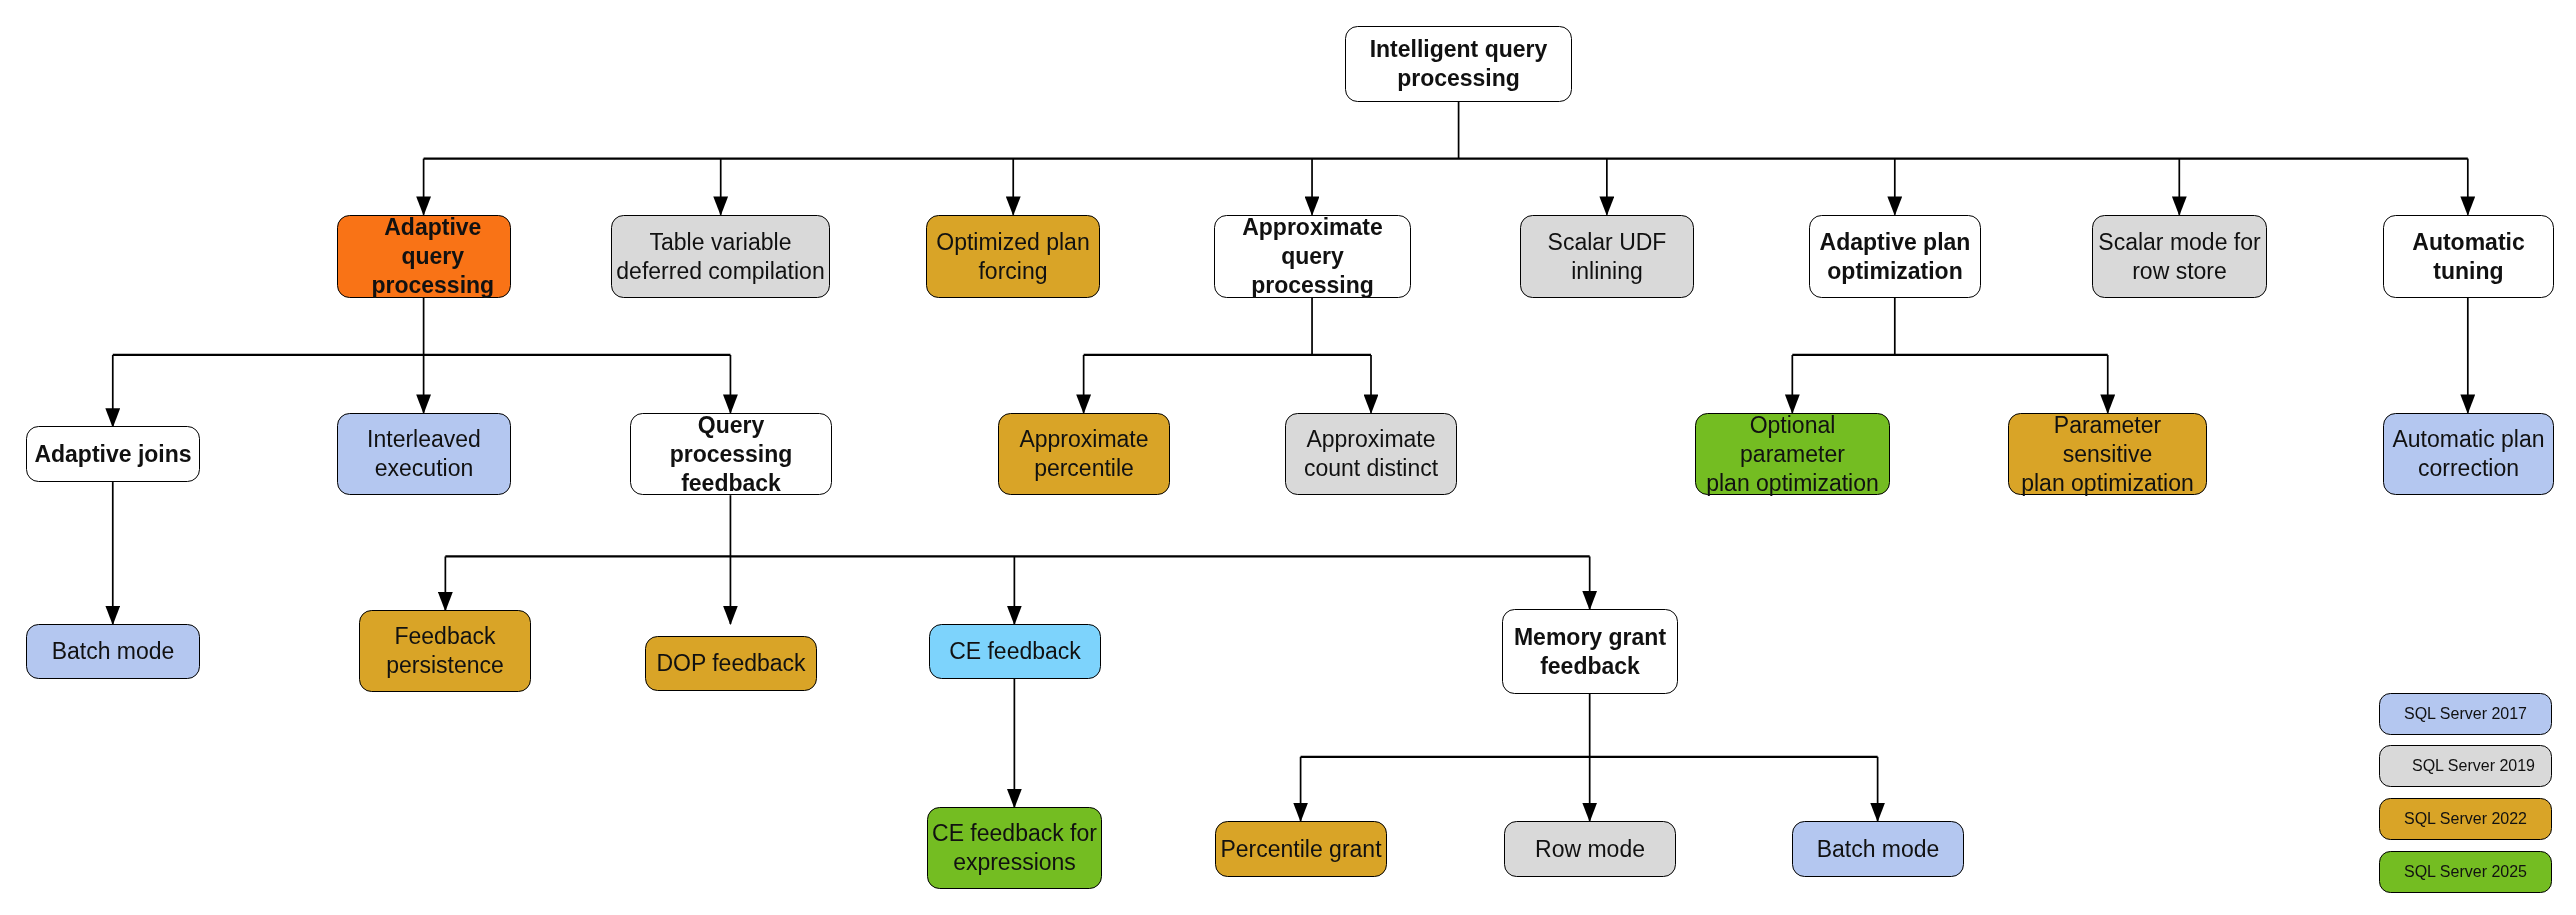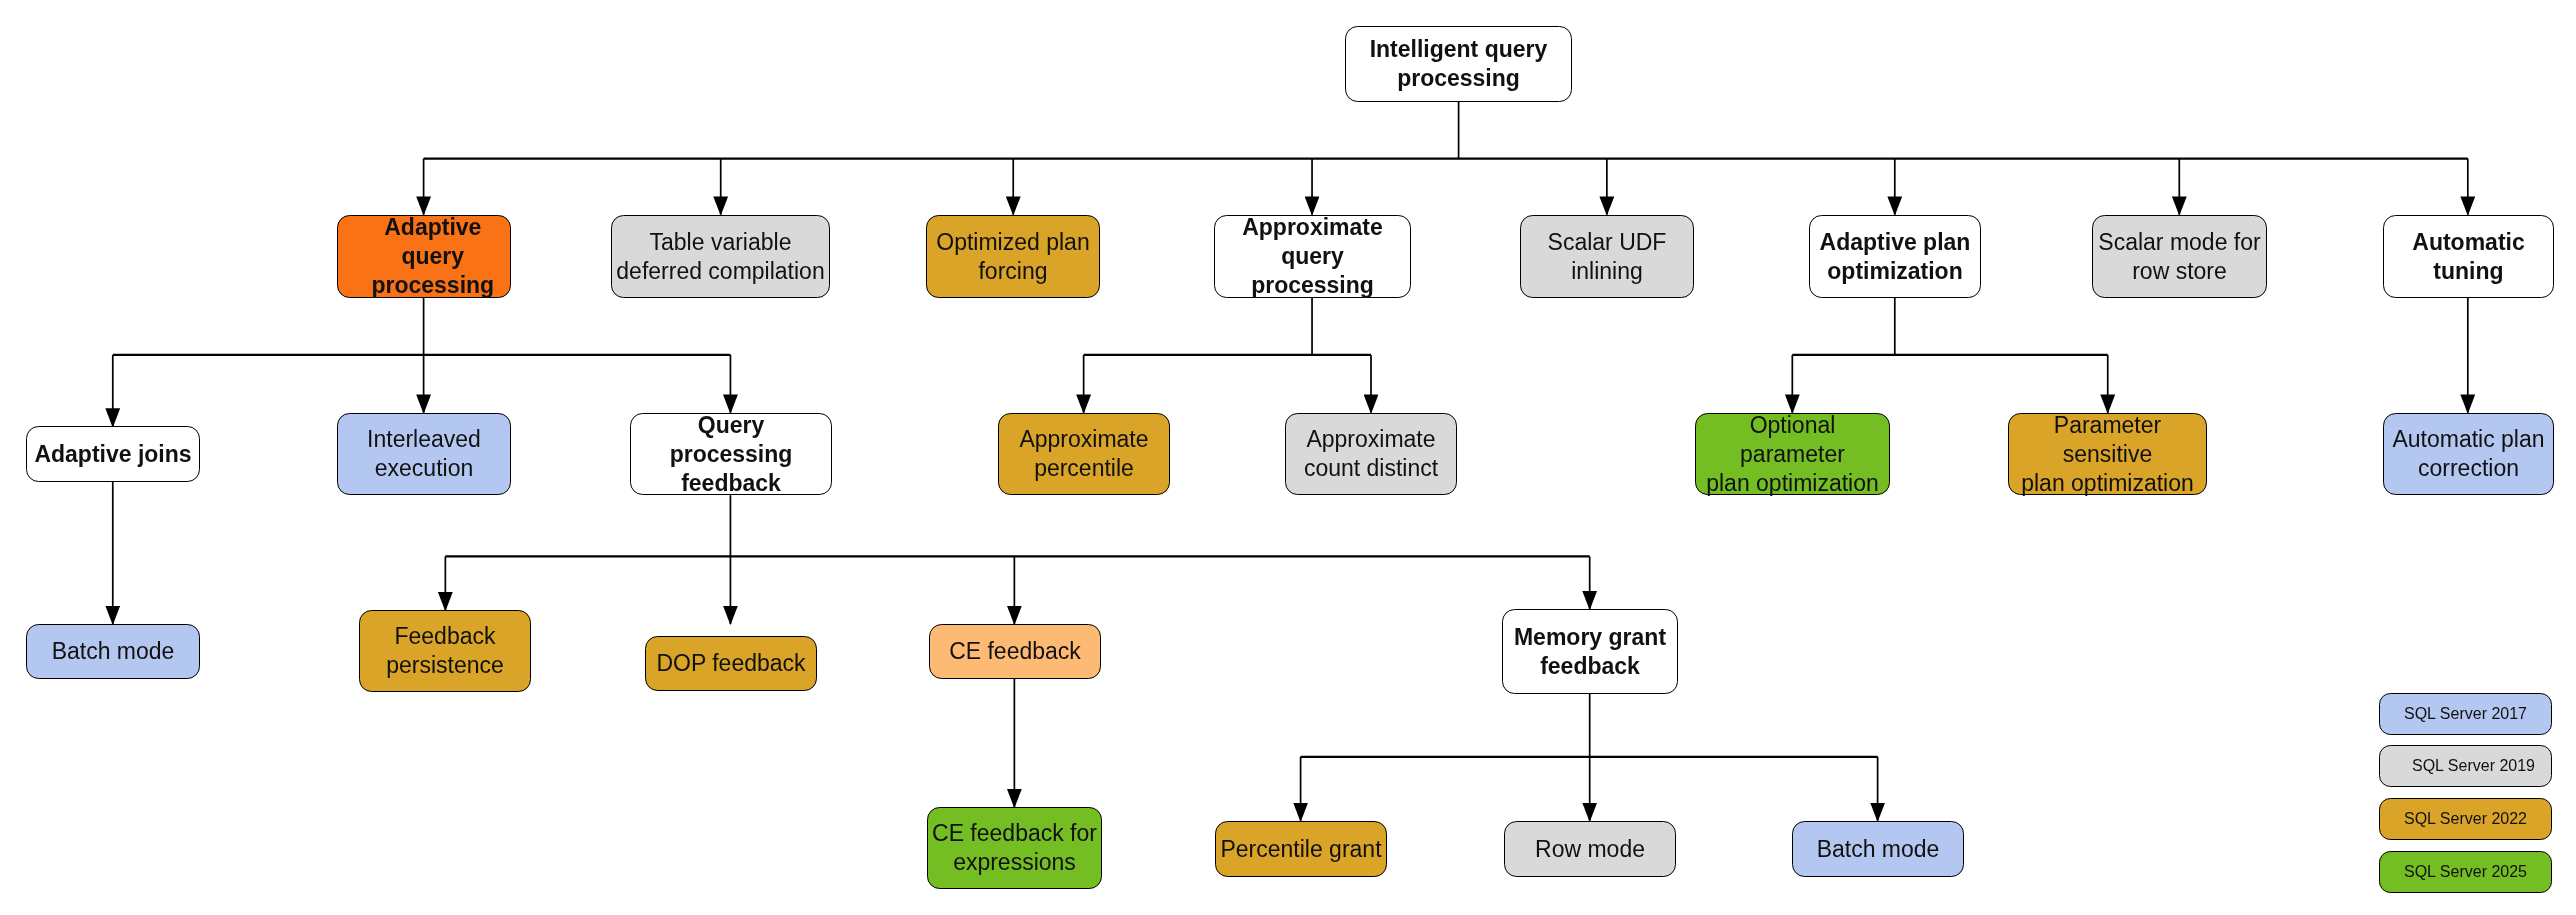--- a/index.html
+++ b/index.html
@@ -109,21 +109,21 @@
 plan optimization</div>
   <div class="node" style="left: 2008px; top: 413px; width: 199px; height: 82px; background: rgb(217, 164, 39);">Parameter sensitive
 plan optimization</div>
   <div class="node" style="left: 2383px; top: 413px; width: 171px; height: 82px; background: rgb(180, 199, 240);">Automatic plan
 correction</div>
 
   <div class="node" style="left: 26px; top: 624px; width: 174px; height: 55px; background: rgb(180, 199, 240);">Batch mode</div>
   <div class="node" style="left: 359px; top: 610px; width: 172px; height: 82px; background: rgb(217, 164, 39);">Feedback
 persistence</div>
   <div class="node" style="left: 645px; top: 624px; width: 172px; height: 55px; background: rgb(217, 164, 39); margin-top: 12px;">DOP feedback</div>
-  <div class="node" style="left: 929px; top: 624px; width: 172px; height: 55px; background: #fdba74;">CE feedback</div>
+  <div class="node" style="left: 929px; top: 624px; width: 172px; height: 55px; background: #7dd3fc;">CE feedback</div>
   <div class="node cat" style="left: 1502px; top: 609px; width: 176px; height: 85px; background: rgb(255, 255, 255);">Memory grant
 feedback</div>
 
   <div class="node" style="left: 927px; top: 807px; width: 175px; height: 82px; background: rgb(116, 189, 34);">CE feedback for
 expressions</div>
   <div class="node" style="left: 1215px; top: 821px; width: 172px; height: 56px; background: rgb(217, 164, 39);">Percentile grant</div>
   <div class="node" style="left: 1504px; top: 821px; width: 172px; height: 56px; background: rgb(217, 217, 217);">Row mode</div>
   <div class="node" style="left: 1792px; top: 821px; width: 172px; height: 56px; background: rgb(180, 199, 240);">Batch mode</div>
 
   <div>

